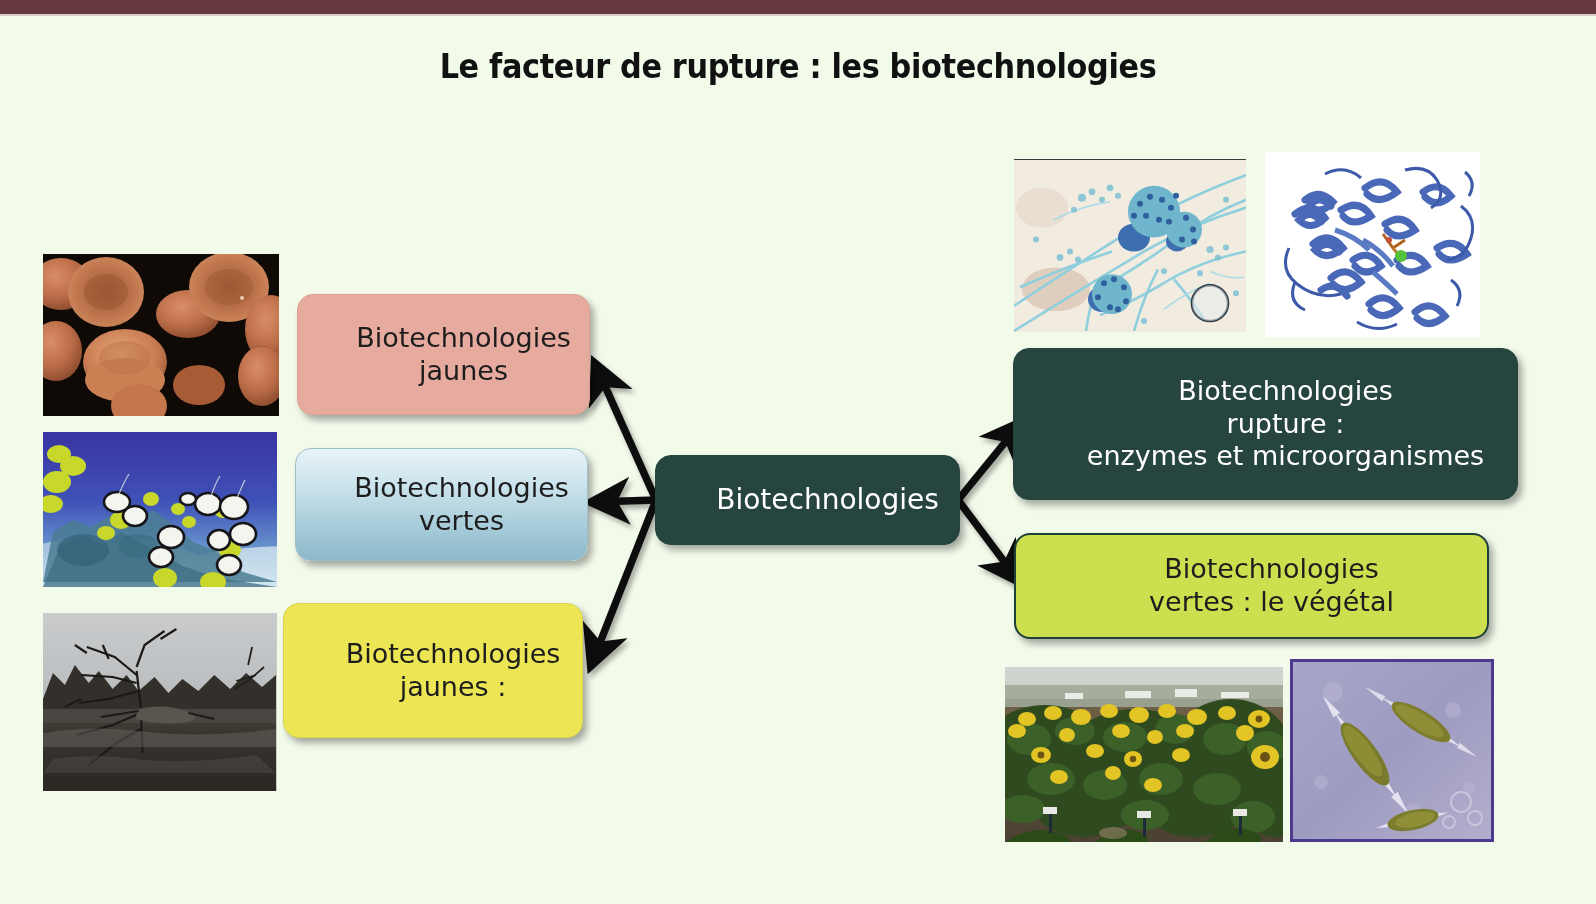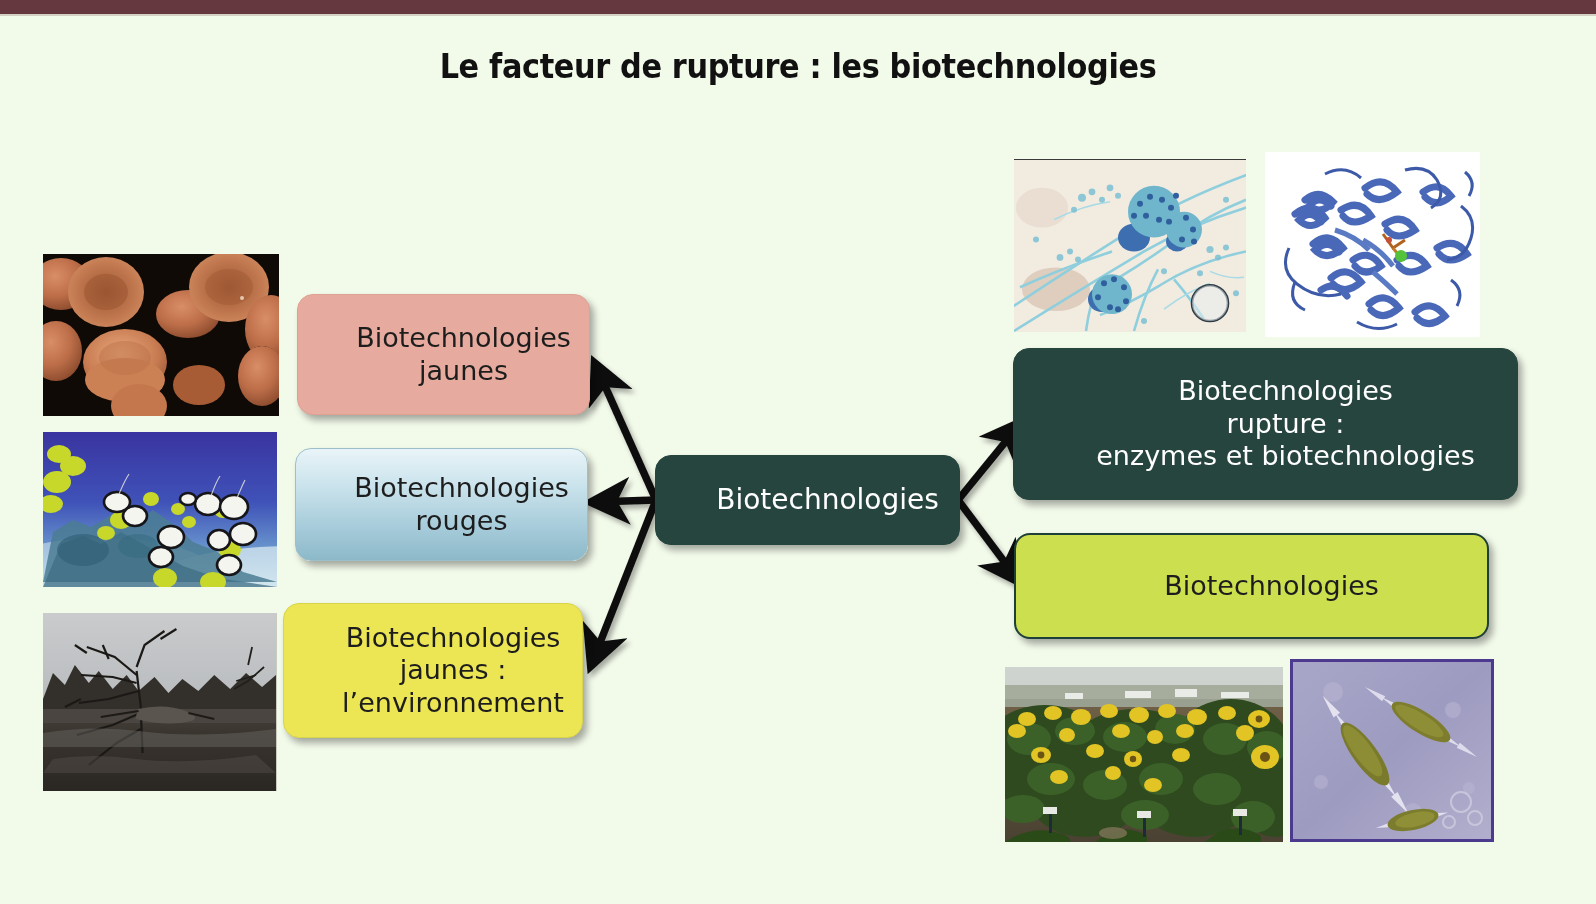--- a/index.html
+++ b/index.html
@@ -571,41 +571,41 @@
 <div class="node" id="node-rouges">
   <span class="txt">
     <span>Biotechnologies</span><br>
     <span>jaunes</span>
   </span>
 </div>
 
 <div class="node" id="node-bleues">
   <span class="txt">
     <span>Biotechnologies</span><br>
-    <span>rouges</span>
+    <span>vertes</span>
   </span>
 </div>
 
 <div class="node" id="node-jaunes">
   <span class="txt">
     <span>Biotechnologies</span><br>
     <span>jaunes :</span><br>
-    <span>l’environnement</span>
   </span>
 </div>
 
 <div class="node" id="node-center">
   <span class="txt">Biotechnologies</span>
 </div>
 
 <div class="node" id="node-blanches">
   <span class="txt">
     <span>Biotechnologies</span><br>
     <span>rupture :</span><br>
-    <span>enzymes et biotechnologies</span>
+    <span>enzymes et microorganismes</span>
   </span>
 </div>
 
 <div class="node" id="node-vertes">
   <span class="txt">
     <span>Biotechnologies</span><br>
+    <span>vertes : le végétal</span>
   </span>
 </div>
 
 </body></html>

